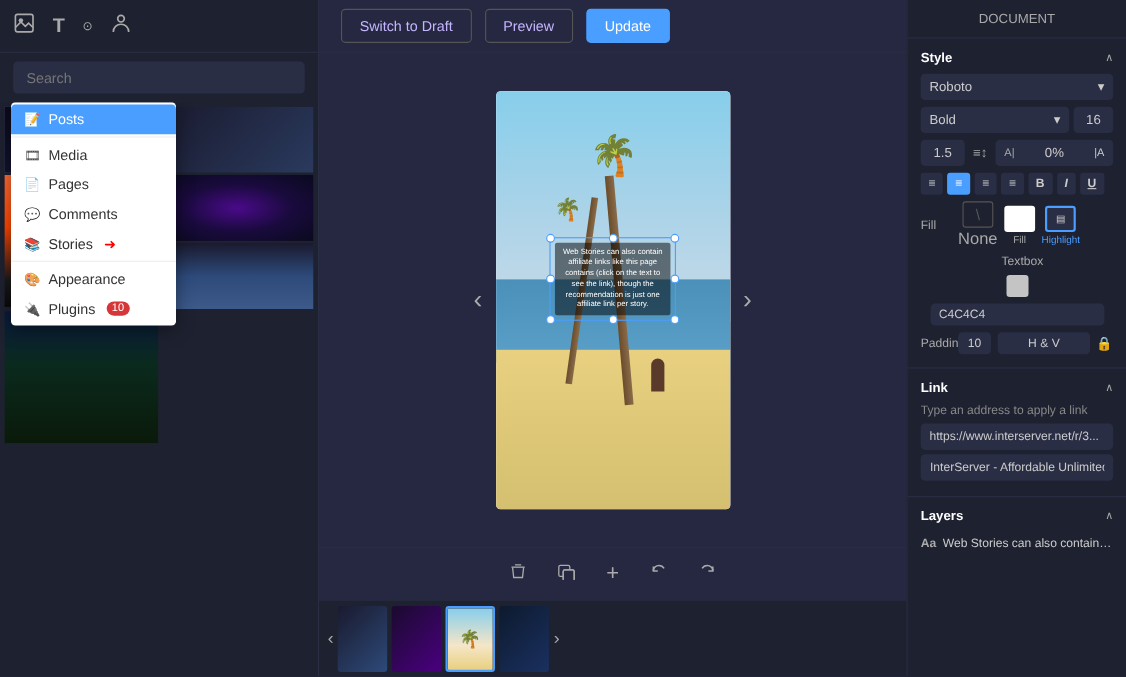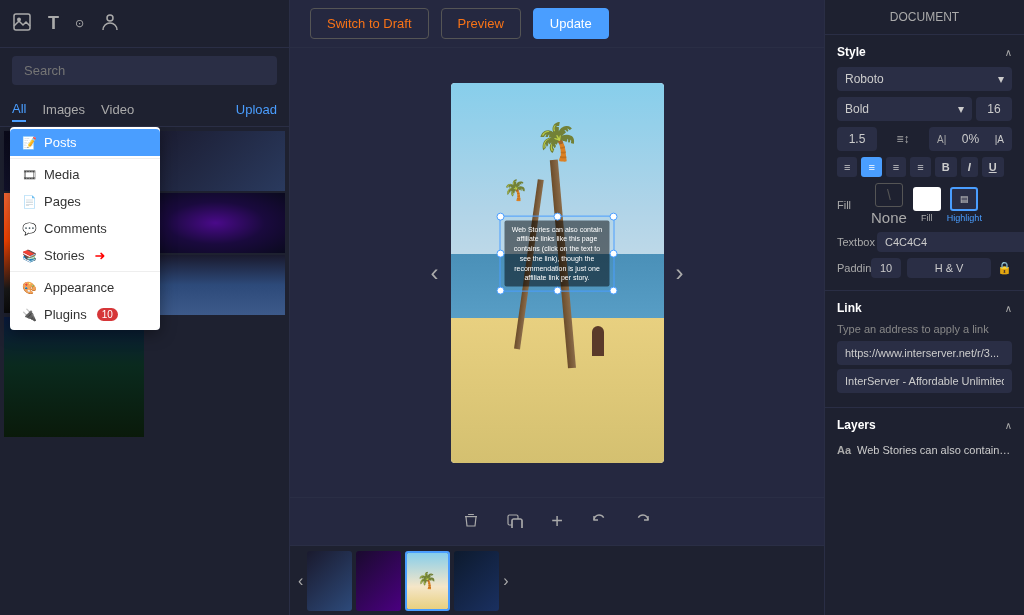--- a/index.html
+++ b/index.html
@@ -29,21 +29,21 @@
     .dropdown-icon { font-size: 12px; width: 16px; }
     .arrow-icon { color: red; margin-left: 4px; }
 
     
     .img-placeholder { width: 100%; background: #3a4060; }
 
     
     .main-area { flex: 1; display: flex; flex-direction: column; background: #252840; overflow: hidden; }
     .main-header { display: flex; align-items: center; padding: 0 20px; height: 48px; border-bottom: 1px solid #2a2e45; gap: 12px; }
     .story-title { color: #ccc; font-size: 15px; font-weight: 500; flex: 1; }
-    .header-btn { padding: 7px 16px; border-radius: 4px; border: 1px solid #555; background: transparent; color: #f97316; font-size: 13px; cursor: pointer; }
+    .header-btn { padding: 7px 16px; border-radius: 4px; border: 1px solid #555; background: transparent; color: #c4b5fd; font-size: 13px; cursor: pointer; }
     .header-btn.update { background: #4a9eff; border-color: #4a9eff; color: #fff; }
 
     .canvas-area { flex: 1; display: flex; align-items: center; justify-content: center; position: relative; padding: 20px; }
     .nav-arrow { color: #aaa; font-size: 24px; cursor: pointer; padding: 0 12px; user-select: none; }
 
     .story-canvas { width: 213px; height: 380px; background: #fff; border-radius: 4px; overflow: hidden; position: relative; }
     .palm-scene { width: 100%; height: 100%; position: relative; }
     
     .scene-sky { position: absolute; top: 0; left: 0; right: 0; height: 55%; background: linear-gradient(180deg, #87CEEB 0%, #b0d4e8 60%, #c8dce8 100%); }
     .scene-water { position: absolute; top: 45%; left: 0; right: 0; height: 20%; background: linear-gradient(180deg, #4a90b8 0%, #5aa0c8 100%); }
@@ -87,42 +87,42 @@
     .section { padding: 10px 12px; border-bottom: 1px solid #2a2e45; }
     .section-header { display: flex; justify-content: space-between; align-items: center; margin-bottom: 8px; }
     .section-title { font-size: 12px; color: #fff; font-weight: 600; }
     .section-chevron { color: #aaa; font-size: 10px; }
 
     .font-row { display: flex; align-items: center; gap: 4px; margin-bottom: 6px; }
     .font-select { flex: 1; background: #2a2e45; border: none; color: #ccc; padding: 5px 8px; border-radius: 4px; font-size: 12px; cursor: pointer; display: flex; justify-content: space-between; align-items: center; }
     .font-size-input { width: 36px; background: #2a2e45; border: none; color: #ccc; padding: 5px; border-radius: 4px; font-size: 12px; text-align: center; }
     .weight-select { background: #2a2e45; border: none; color: #ccc; padding: 5px 8px; border-radius: 4px; font-size: 12px; flex: 1; display: flex; justify-content: space-between; align-items: center; }
 
-    .line-height-row { display: flex; align-items: center; gap: 16px; margin-bottom: 6px; }
+    .line-height-row { display: flex; align-items: center; gap: 4px; margin-bottom: 6px; }
     .lh-input { width: 40px; background: #2a2e45; border: none; color: #ccc; padding: 5px; border-radius: 4px; font-size: 12px; text-align: center; }
     .lh-icon { color: #aaa; font-size: 12px; width: 20px; text-align: center; }
     .letter-spacing { flex: 1; background: #2a2e45; border: none; color: #ccc; padding: 5px 8px; border-radius: 4px; font-size: 12px; text-align: center; display: flex; justify-content: space-between; align-items: center; }
 
     .align-row { display: flex; align-items: center; gap: 4px; margin-bottom: 6px; }
     .align-btn { padding: 4px 7px; background: #2a2e45; border: none; color: #ccc; border-radius: 3px; cursor: pointer; font-size: 11px; }
     .align-btn.active { background: #4a9eff; color: #fff; }
     .format-btn { padding: 4px 7px; background: #2a2e45; border: none; color: #ccc; border-radius: 3px; cursor: pointer; font-size: 11px; font-weight: bold; }
 
     .color-row { display: flex; align-items: center; gap: 6px; margin-bottom: 6px; }
     .color-label { color: #aaa; font-size: 11px; width: 28px; }
     .color-swatch { width: 20px; height: 20px; border-radius: 3px; border: 1px solid #555; }
     .color-input { flex: 1; background: #2a2e45; border: none; color: #ccc; padding: 4px 8px; border-radius: 4px; font-size: 11px; }
     .fill-option { display: flex; flex-direction: column; align-items: center; gap: 2px; cursor: pointer; font-size: 10px; color: #aaa; }
     .fill-icon { width: 28px; height: 24px; border-radius: 3px; display: flex; align-items: center; justify-content: center; }
     .fill-none { border: 1px solid #555; }
     .fill-fill { background: #fff; }
     .fill-highlight { background: #2a2e45; display: flex; align-items: center; justify-content: center; }
     .fill-option.active .fill-icon { border: 2px solid #4a9eff; }
 
-    .textbox-row { display: flex; align-items: center; gap: 6px; margin-bottom: 6px; }
+    .textbox-row { display: flex; align-items: center; gap: 6px; margin-bottom: 6px; flex-direction: column; }
     .textbox-swatch { width: 20px; height: 20px; background: #C4C4C4; border-radius: 3px; }
 
     .padding-row { display: flex; align-items: center; gap: 6px; margin-bottom: 2px; }
     .padding-input { width: 30px; background: #2a2e45; border: none; color: #ccc; padding: 4px; border-radius: 4px; font-size: 11px; text-align: center; }
     .hv-label { flex: 1; background: #2a2e45; border: none; color: #ccc; padding: 4px 8px; border-radius: 4px; font-size: 11px; text-align: center; }
     .lock-icon { color: #aaa; font-size: 12px; }
 
     .link-desc { color: #888; font-size: 11px; margin-bottom: 6px; }
     .link-input { width: 100%; background: #2a2e45; border: none; color: #ccc; padding: 6px 8px; border-radius: 4px; font-size: 11px; margin-bottom: 4px; }
 
@@ -157,26 +157,20 @@
           <circle cx="10" cy="6" r="3" stroke="#aaa" stroke-width="1.5"></circle>
           <path d="M3 18c0-3.9 3.1-7 7-7s7 3.1 7 7" stroke="#aaa" stroke-width="1.5"></path>
         </svg>
     </span>
   </div>
 
   <div class="search-bar">
     <input class="search-input" type="text" placeholder="Search" style="">
   </div>
 
-  <div class="media-tabs">
-    <span class="media-tab active">All</span>
-    <span class="media-tab">Images</span>
-    <span class="media-tab">Video</span>
-    <span class="upload-btn">Upload</span>
-  </div>
 
   <div style="flex:1;overflow:hidden;position:relative;">
     <div class="media-grid">
       <div class="media-item img-placeholder" style="height:60px;">
         <div class="img-comet"></div>
       </div>
       <div class="media-item img-placeholder" style="height:60px;">
         <div style="background:linear-gradient(135deg,#1a1a2e,#2a3a5e);height:100%;"></div>
       </div>
       <div class="media-item img-placeholder media-item-tall" style="height:120px;grid-row:span 2;">

